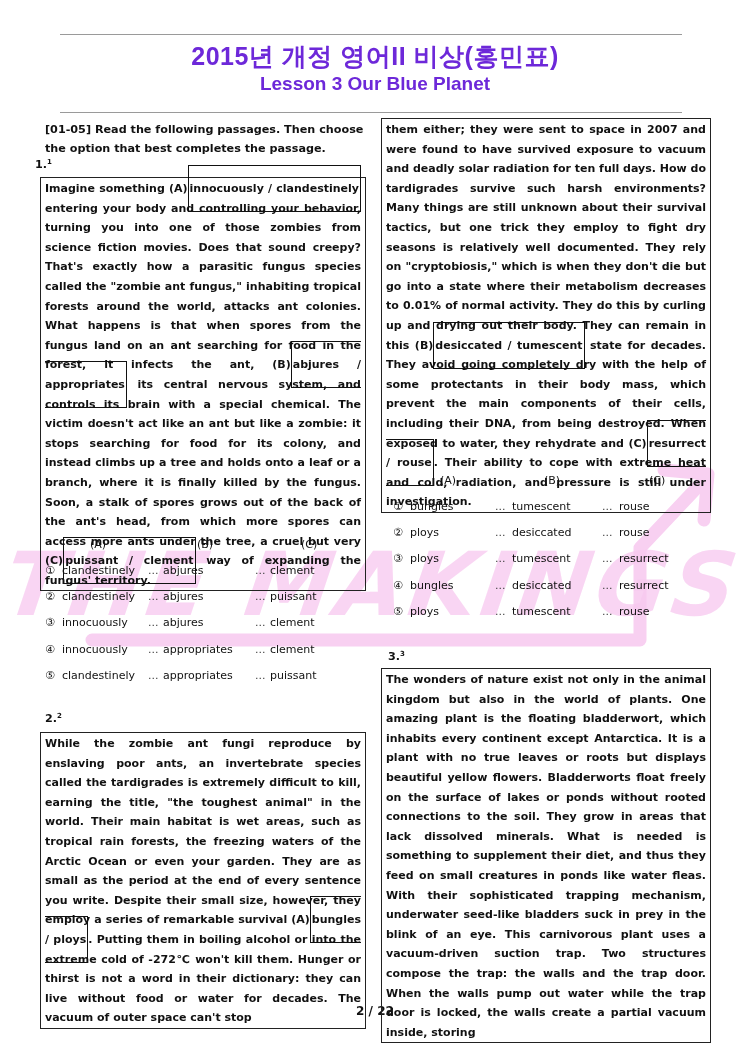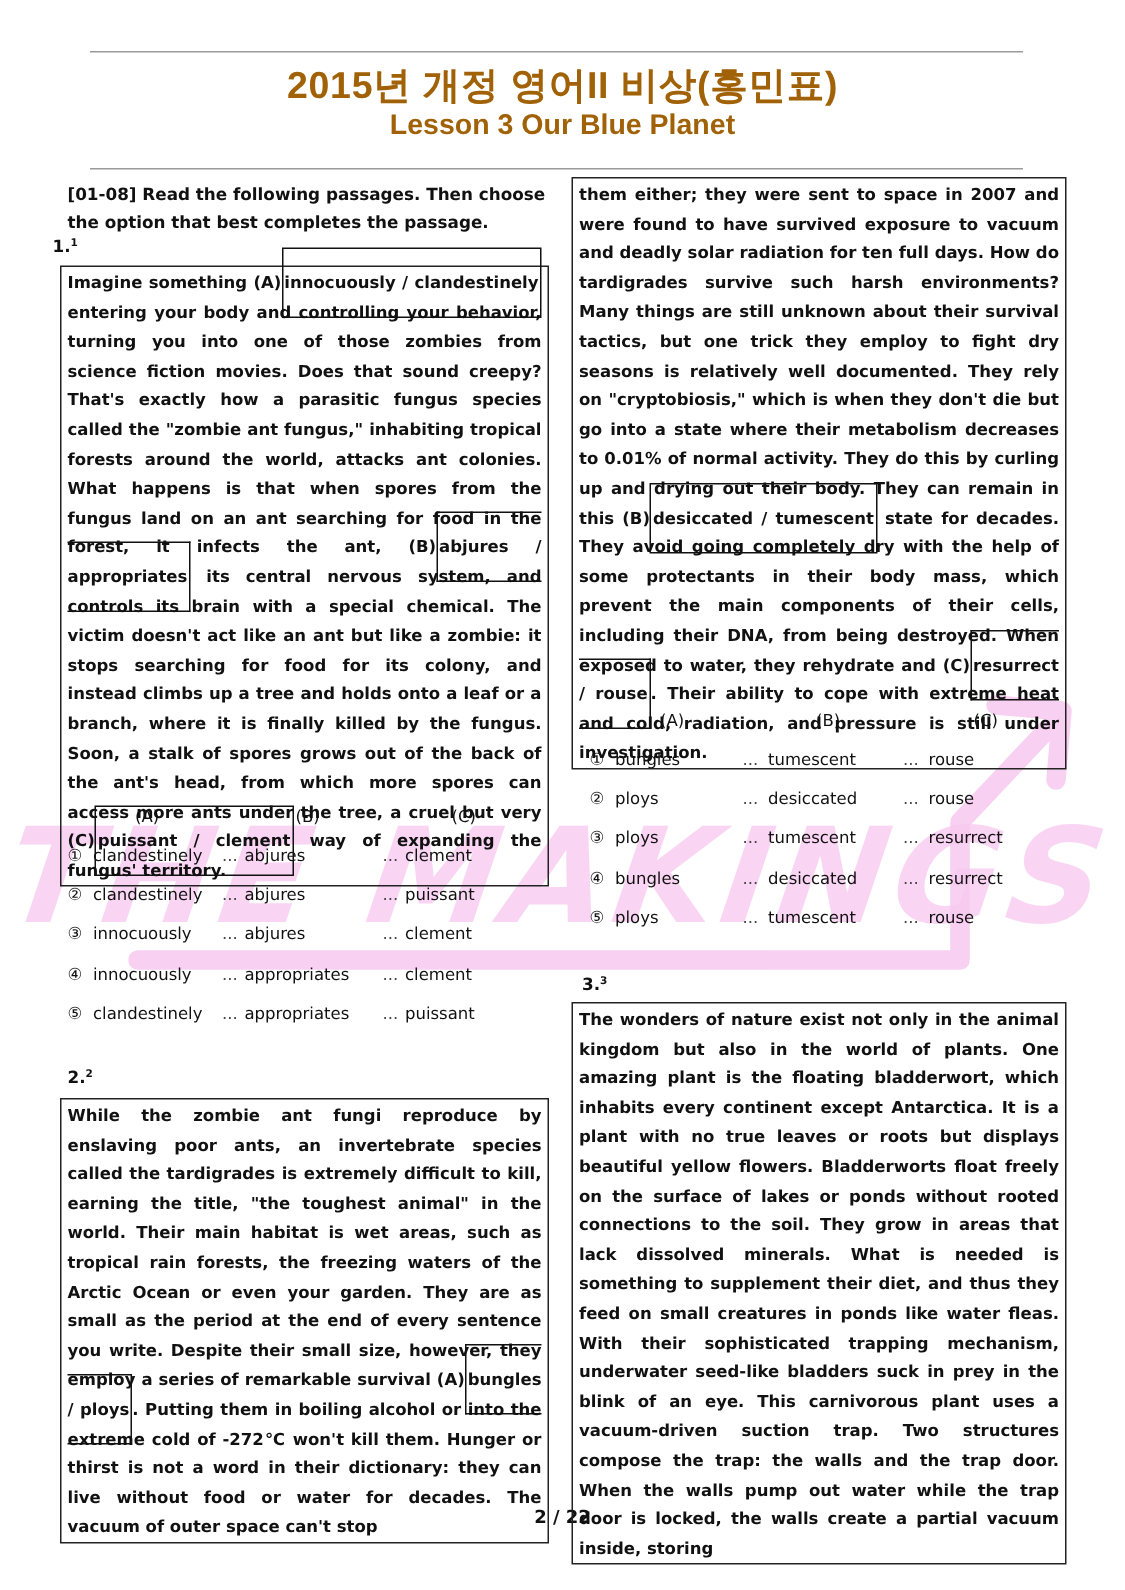--- a/index.html
+++ b/index.html
@@ -1,19 +1,19 @@
 <!DOCTYPE html>
 <html><head>
 <meta charset="utf-8">
 <style>
   html, body { margin:0; padding:0; background:#ffffff; }
   body { width:750px; height:1060px; position:relative; overflow:hidden;
          font-family:"DejaVu Sans", "Liberation Sans", sans-serif; color:#111; }
   .hr { position:absolute; left:60px; width:622px; height:1px; background:#9a9a9a; }
-  .title { position:absolute; left:0; width:750px; text-align:center; font-family:"Liberation Sans", sans-serif; font-weight:bold; color:#a16207; }
+  .title { position:absolute; left:0; width:750px; text-align:center; font-family:"Liberation Sans", sans-serif; font-weight:bold; color:#6d28d9; }
   .title1 { top:40px; font-size:25px; letter-spacing:0.5px; }
   .title2 { top:73px; font-size:19px; }
   .instr { position:absolute; left:45px; top:120px; width:320px; font-size:11.2px; font-weight:bold; line-height:19px; }
   .qnum { position:absolute; font-size:11.2px; font-weight:bold; }
   .qnum sup { font-size:7px; vertical-align:top; }
   .passage { position:absolute; border:1px solid #222; box-sizing:border-box; padding:1px 4px 0 4px;
              font-size:11px; line-height:19.6px; text-align:justify; background:transparent; z-index:2;font-weight:bold; }
   .passage p { margin:0; }
   .boxed { border:1px solid #111; padding:16px 1px; }
   .choices { position:absolute; font-size:11px; z-index:2; }
@@ -35,21 +35,21 @@
     <path d="M664 470 L708 474 L704 520"></path>
   </g>
   <text x="88" y="615" font-family="DejaVu Sans, sans-serif" font-size="88" font-weight="bold" font-style="italic" fill="#f7c8ef" opacity="0.75" letter-spacing="4" transform="skewX(-8)">THE MAKINGS</text>
 </svg>
 
 <div class="hr" style="top:34px"></div>
 <div class="title title1">2015년 개정 영어II 비상(홍민표)</div>
 <div class="title title2">Lesson 3 Our Blue Planet</div>
 <div class="hr" style="top:112px"></div>
 
-<div class="instr">[01-08] Read the following passages. Then choose the option that best completes the passage.</div>
+<div class="instr">[01-05] Read the following passages. Then choose the option that best completes the passage.</div>
 
 <div class="qnum" style="left:35px; top:158px;">
   <span>1.</span><sup>1</sup>
 </div>
 <div class="passage" style="left:40px; top:177px; width:326px;">
   <p>
     <span>Imagine something (A)</span><span class="boxed">innocuously / clandestinely</span><span> entering your body and controlling your behavior, turning you into one of those zombies from science fiction movies. Does that sound creepy? That's exactly how a parasitic fungus species called the "zombie ant fungus," inhabiting tropical forests around the world, attacks ant colonies. What happens is that when spores from the fungus land on an ant searching for food in the forest, it infects the ant, (B)</span><span class="boxed">abjures / appropriates</span><span> its central nervous system, and controls its brain with a special chemical. The victim doesn't act like an ant but like a zombie: it stops searching for food for its colony, and instead climbs up a tree and holds onto a leaf or a branch, where it is finally killed by the fungus. Soon, a stalk of spores grows out of the back of the ant's head, from which more spores can access more ants under the tree, a cruel but very (C)</span><span class="boxed">puissant / clement</span><span> way of expanding the fungus' territory.</span>
   </p>
 </div>
 

